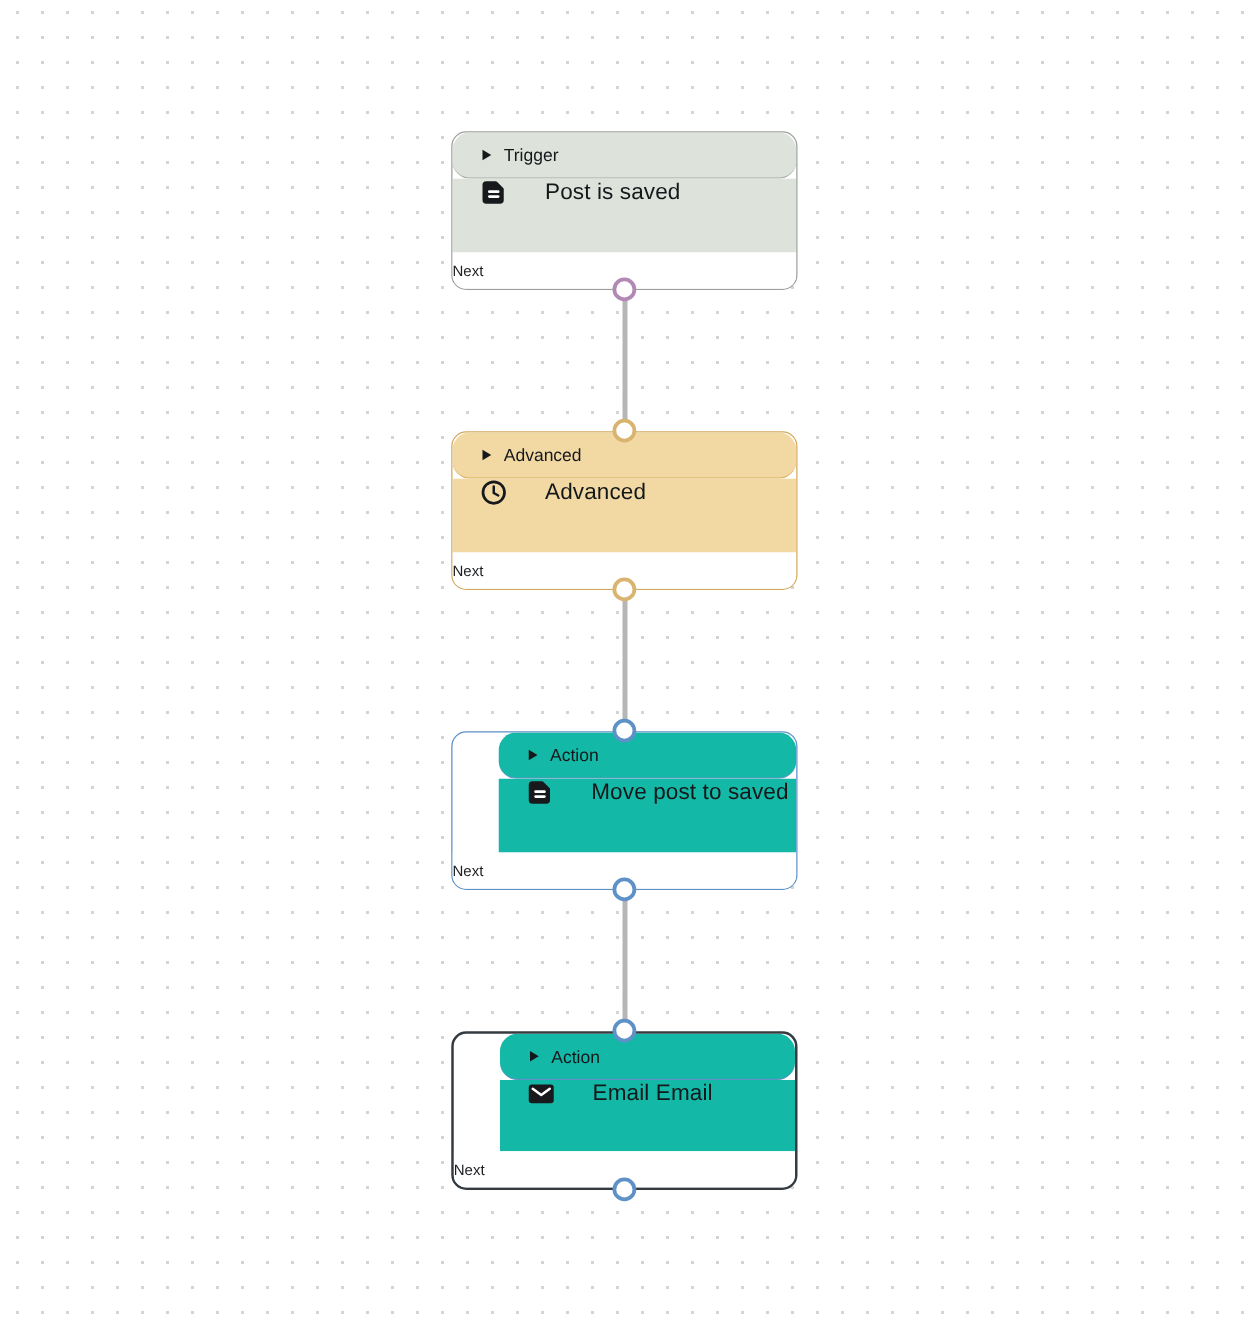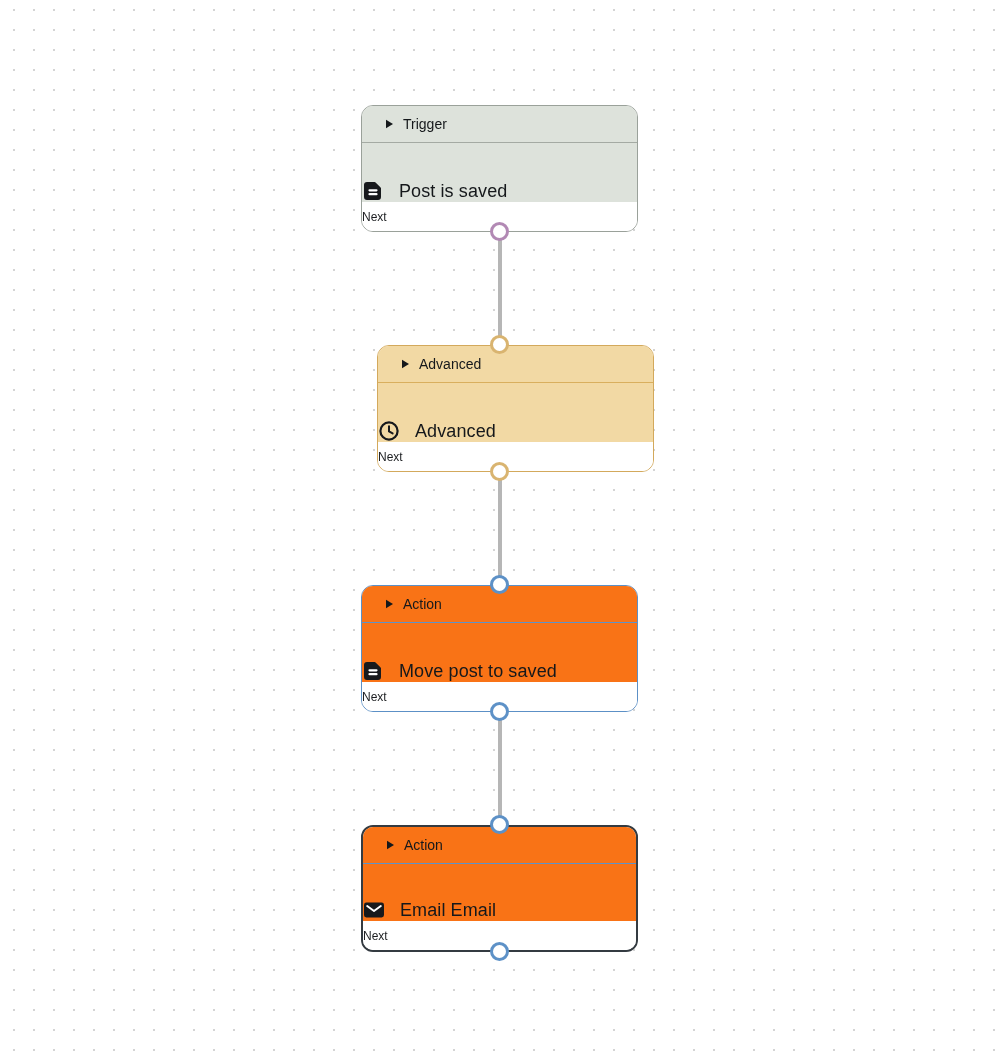--- a/index.html
+++ b/index.html
@@ -32,21 +32,21 @@
 
   
   .node {
     position: absolute;
     left: 361px;
     width: 277px;
     height: 127px;
     z-index: 2;
   }
   .node.pos1 { top: 105px; }
-  .node.pos2 { top: 345px; margin-left: 16px; }
+  .node.pos2 { top: 345px; }
   .node.pos3 { top: 585px; }
   .node.pos4 { top: 825px; }
 
   .node-box {
     position: absolute;
     inset: 0;
     border-radius: 12px;
     overflow: hidden;
     display: flex;
     flex-direction: column;
@@ -56,26 +56,28 @@
   .node-header {
     height: 37px;
     flex: 0 0 37px;
     display: flex;
     align-items: center;
     padding-left: 22px;
     gap: 9px;
     font-size: 14px;
     border-bottom: 1px solid transparent;
     cursor: pointer;
+    border-radius: 14px;
   }
   .node-body {
     flex: 1 1 auto;
     display: flex;
-    align-items: flex-end;
-    gap: 15px;
+    align-items: flex-start;
+    padding-left: 22px;
+    gap: 30px;
     font-size: 18px;
   }
   .node-footer {
     flex: 0 0 29px;
     background: #ffffff;
     display: flex;
     align-items: center;
     justify-content: flex-start;
     font-size: 12px;
     color: #1c1e21;
@@ -87,21 +89,21 @@
   .n-trigger .node-body { background: #dde2db; }
   .n-trigger .node-header { border-bottom-color: #a4aaa3; }
 
   .n-advanced .node-box { border-color: #d3a95c; }
   .n-advanced .node-header,
   .n-advanced .node-body { background: #f2d9a4; }
   .n-advanced .node-header { border-bottom-color: #d9af5e; }
 
   .n-action .node-box { border-color: #5c90c6; }
   .n-action .node-header,
-  .n-action .node-body { background: #f97316; }
+  .n-action .node-body { background: #14b8a6; margin-left: 37px; }
   .n-action .node-header { border-bottom-color: #5f93c8; }
 
   .node.selected .node-box { border-width: 2px; border-color: #343b41; }
 
   
   .handle {
     position: absolute;
     left: 490px;
     width: 19px;
     height: 19px;

